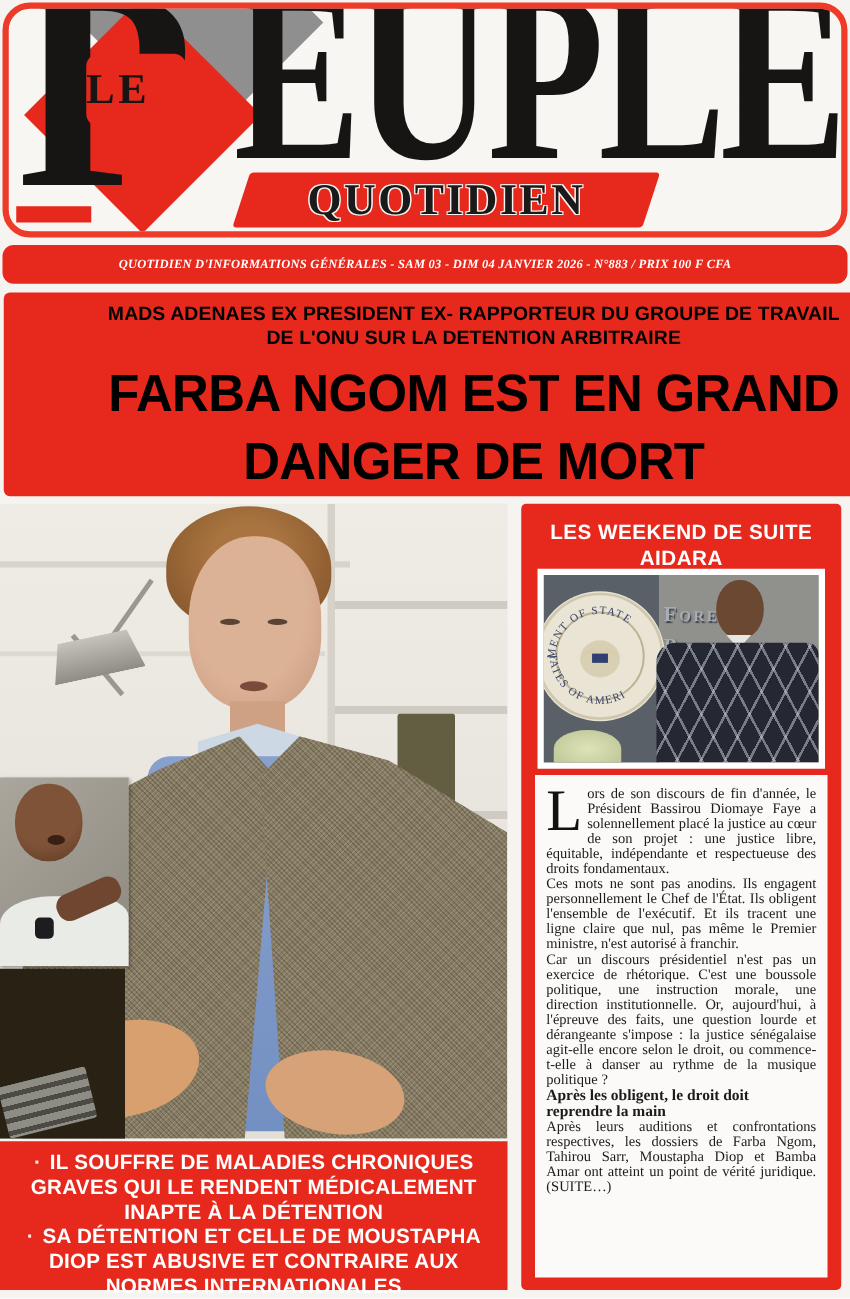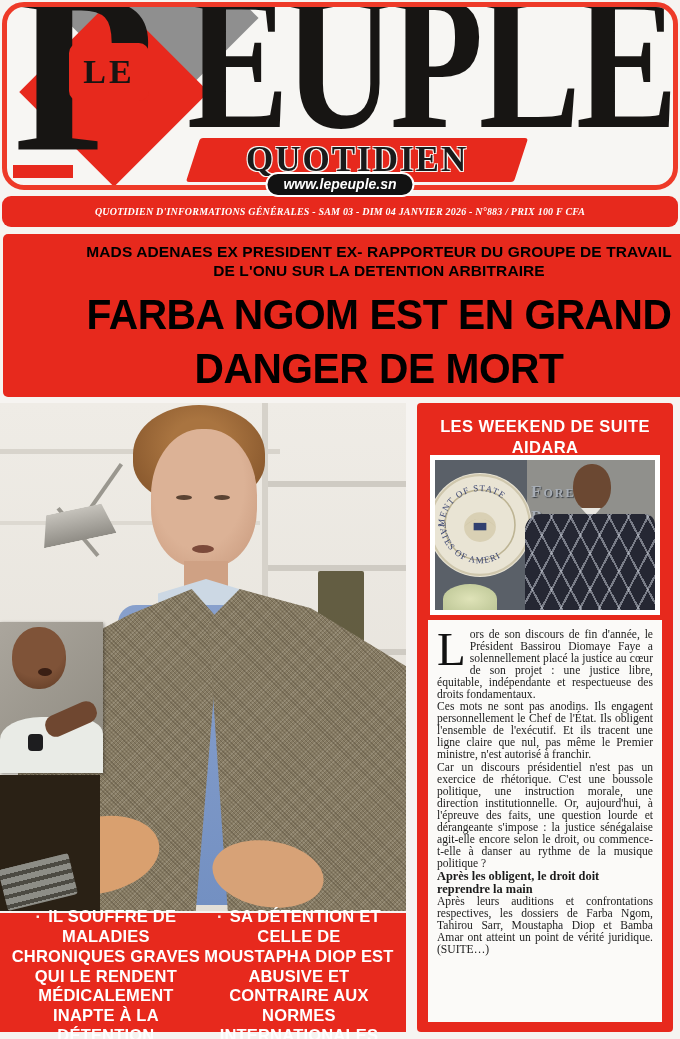--- a/index.html
+++ b/index.html
@@ -20,21 +20,21 @@
     background:#f7f6f3;border:5px solid var(--red-border);border-radius:22px;
     overflow:hidden;z-index:1;
   }
   .diamond-grey{position:absolute;left:85px;top:-58px;width:138px;height:138px;
     background:#8f8f8f;transform:rotate(45deg);}
   .diamond-red{position:absolute;left:40px;top:18px;width:134px;height:134px;
     background:var(--red);transform:rotate(45deg);}
   .logo-p{position:absolute;left:6px;top:-52px;font-family:"Liberation Serif",serif;
     font-weight:bold;font-size:232px;line-height:1;color:#171513;letter-spacing:0;}
   .logo-le-box{position:absolute;left:62px;top:36px;width:80px;height:58px;
-    background:var(--red);border-radius:10px;display:flex;align-items:center;justify-content:center;}
+    background:var(--red);border-radius:10px;display:flex;align-items:center;justify-content:flex-start;}
   .logo-le-box span{font-family:"Liberation Serif",serif;font-weight:bold;font-size:34px;color:#171513;letter-spacing:3px;}
   .p-base{position:absolute;left:6px;top:158px;width:60px;height:13px;background:var(--red);}
   .logo-rest{position:absolute;left:180px;top:-44px;font-family:"Liberation Serif",serif;
     font-weight:bold;font-size:196px;line-height:1;color:#171513;letter-spacing:-6px;
     transform:scaleX(0.78);transform-origin:left top;}
   .quot-band{position:absolute;left:186px;top:131px;width:328px;height:44px;
     background:var(--red);transform:skewX(-18deg);border-radius:3px;
     display:flex;align-items:center;justify-content:center;}
   .quot-band span{transform:skewX(18deg);font-family:"Liberation Serif",serif;font-weight:bold;
     font-size:35px;color:#1a1a1a;letter-spacing:2px;
@@ -103,21 +103,21 @@
     border-radius:40% 30% 0 0;}
   .inset-arm{position:absolute;left:44px;top:86px;width:54px;height:22px;background:#6f4730;
     border-radius:10px;transform:rotate(-24deg);}
   .inset-watch{position:absolute;left:28px;top:112px;width:15px;height:17px;background:#1d1d1f;border-radius:4px;}
   .desk-dark{position:absolute;left:0;top:372px;width:100px;height:136px;background:#2a2115;}
   .keyboard{position:absolute;left:2px;top:86px;width:72px;height:42px;transform:rotate(-14deg);
     background:repeating-linear-gradient(180deg,#8d8d86 0 6px,#4c4a42 6px 10px);border-radius:3px;}
   
   .bullets{position:absolute;left:0;top:913px;width:406px;height:119px;background:var(--red);
     margin:0;padding:8px 10px 0;box-sizing:border-box;list-style:none;
-    display:flex;flex-direction:row;align-items:center;justify-content:flex-start;z-index:2;}
+    display:flex;flex-direction:column;align-items:center;justify-content:flex-start;z-index:2;}
   .bullets li{color:#fff;font-weight:bold;font-size:16.5px;line-height:1.2;text-align:center;
     max-width:372px;letter-spacing:.2px;}
   .bullets li::before{content:"·";opacity:.9;margin-right:7px;}
   
   .right-panel{position:absolute;left:417px;top:403px;width:256px;height:629px;background:var(--red);
     border-radius:4px;z-index:2;}
   .section-title{margin:13px 18px 0;text-align:center;color:#fff;font-weight:bold;
     font-size:16.5px;line-height:1.28;letter-spacing:.4px;}
   .fpc-frame{position:absolute;left:13px;top:52px;width:230px;height:160px;margin:0;
     background:#fff;box-sizing:border-box;padding:5px;}
@@ -160,21 +160,20 @@
     <div class="logo-p">P</div>
     <div class="logo-le-box">
       <span>LE</span>
     </div>
     <div class="p-base"></div>
     <div class="logo-rest">EUPLE</div>
     <div class="quot-band">
       <span>QUOTIDIEN</span>
     </div>
   </header>
-  <div class="site-pill">www.lepeuple.sn</div>
 
   <div class="info-bar">QUOTIDIEN D'INFORMATIONS GÉNÉRALES - SAM 03 - DIM 04 JANVIER 2026 - N°883 / PRIX 100 F CFA</div>
 
   <section class="banner">
     <div class="kicker">MADS ADENAES EX PRESIDENT EX- RAPPORTEUR DU GROUPE DE TRAVAIL DE L'ONU SUR LA DETENTION ARBITRAIRE</div>
     <h1 class="headline">FARBA NGOM EST EN GRAND DANGER DE MORT</h1>
   </section>
 
   <figure class="photo-main">
     <div class="wall-line1"></div>

